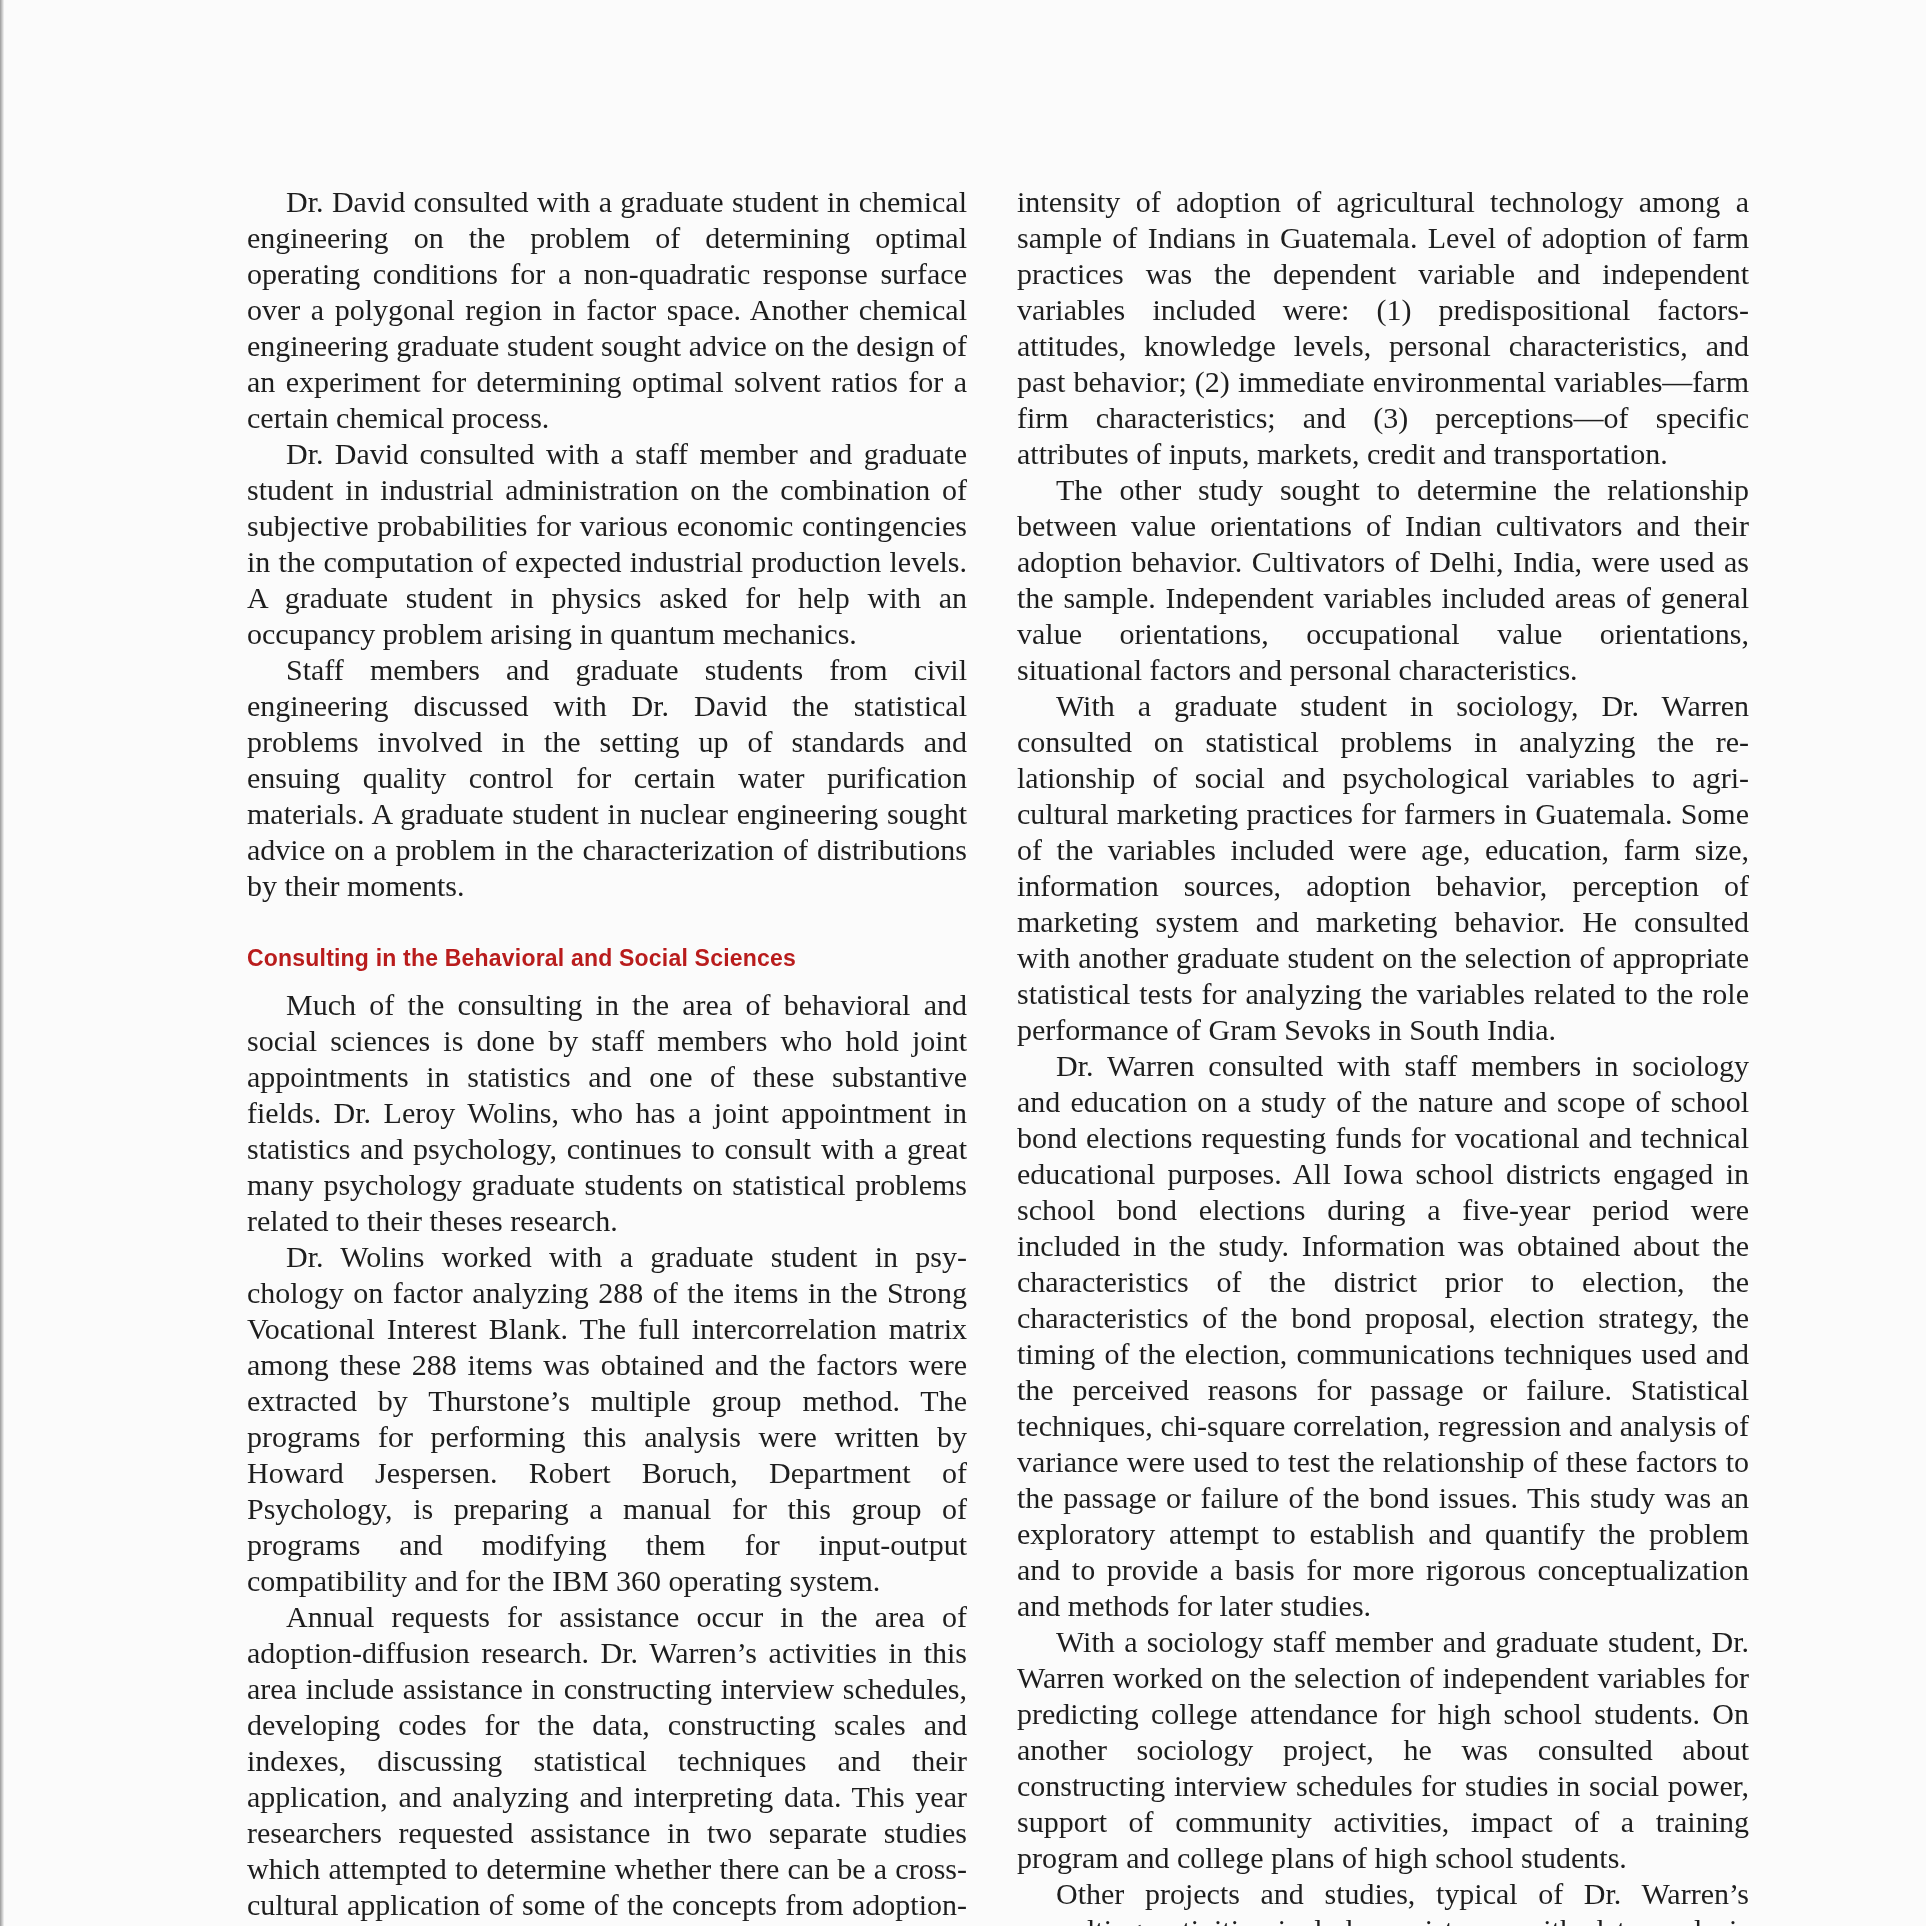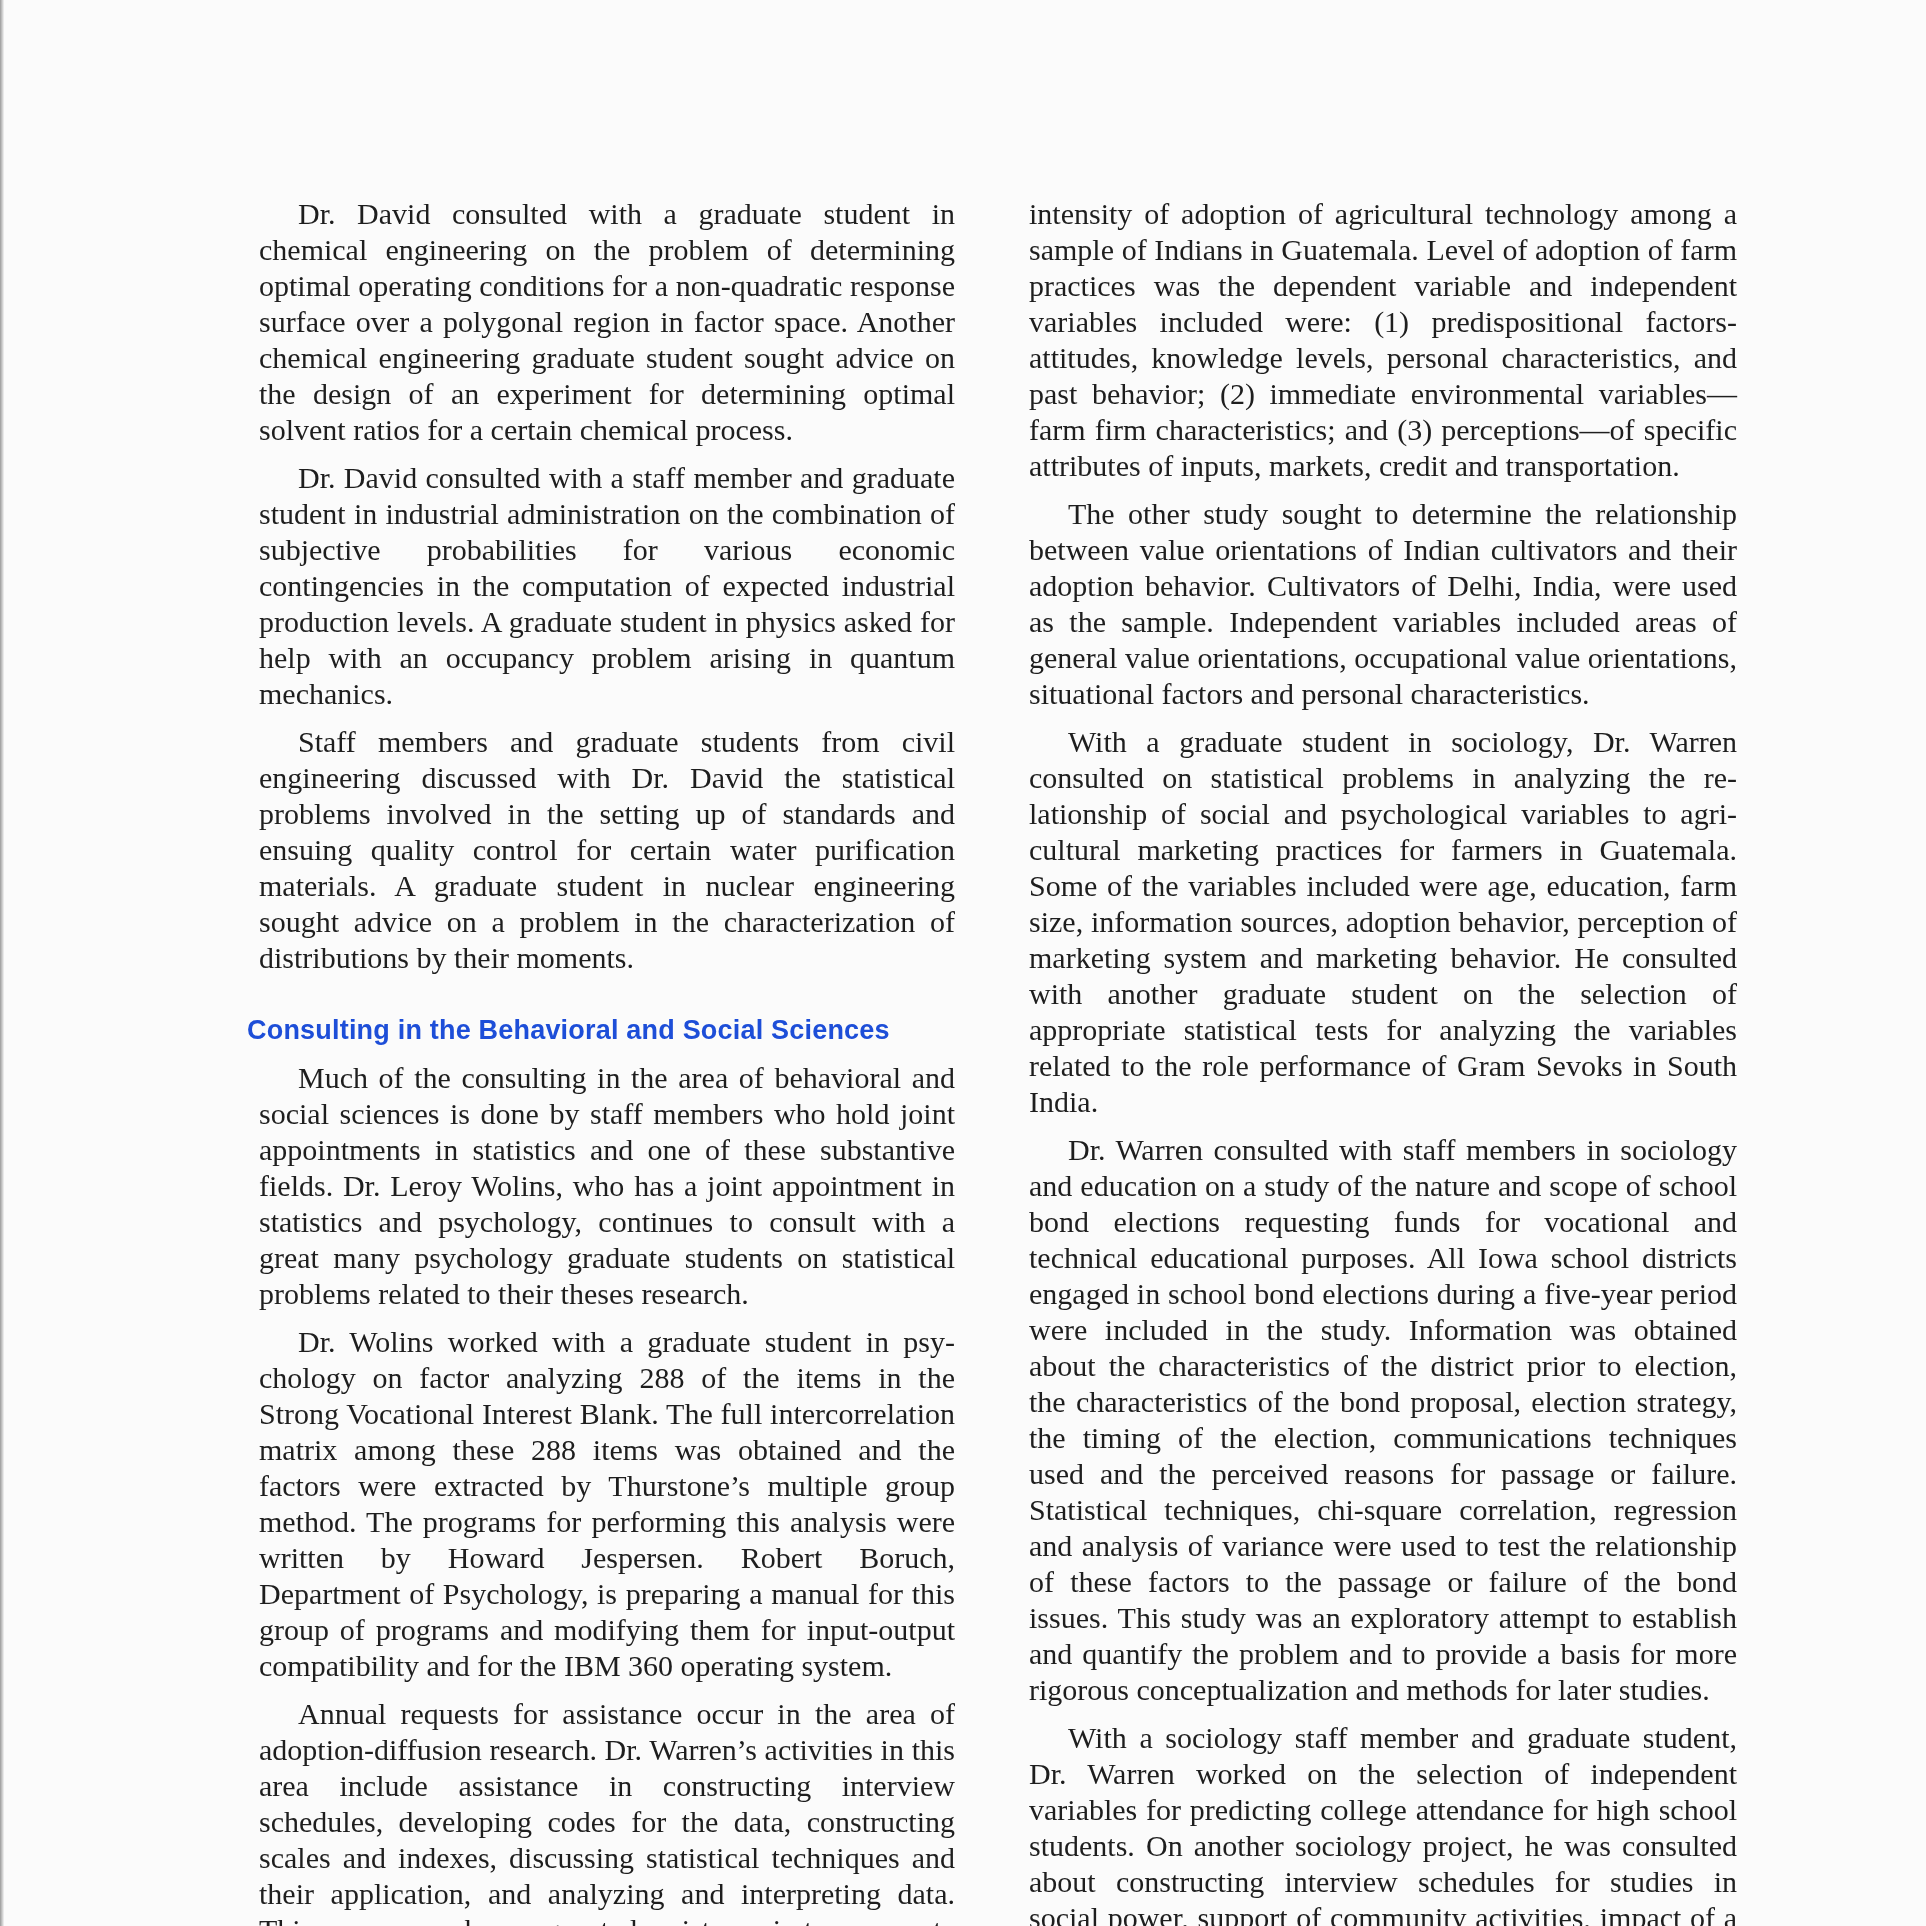--- a/index.html
+++ b/index.html
@@ -19,31 +19,31 @@
       position: absolute;
       top: 184px;
       width: 720px;
       font-size: 30px;
       line-height: 36px;
       text-align: justify;
       hyphens: manual;
     }
     .col-left { left: 247px; }
     .col-right { left: 1017px; width: 732px; }
-    .para { margin: 12px; text-indent: 39px; }
+    .para { margin: 0; text-indent: 39px; }
     .para.noindent { text-indent: 0; }
     .section-heading {
       font-family: "Liberation Sans", "DejaVu Sans", sans-serif;
       font-weight: bold;
-      font-size: 27px;
+      font-size: 23px;
       line-height: 35px;
       margin: 37px 0 10.8px 0;
       letter-spacing: 0.2px;
       text-align: left;
-      color: #1d4ed8;
+      color: #b91c1c;
     }
   </style>
 </head>
 <body>
 
 <div class="page-edge-left"></div>
 
 <div class="column col-left">
   <p class="para">Dr. David consulted with a graduate student in chemical engineering on the problem of determining optimal operating conditions for a non-quadratic response surface over a polygonal region in factor space. Another chemical engineering graduate student sought advice on the design of an experiment for determining optimal solvent ratios for a certain chemical process.</p>
   <p class="para">Dr. David consulted with a staff member and graduate student in industrial administration on the combination of subjective probabilities for various economic contingencies in the computation of expected industrial production levels. A graduate student in physics asked for help with an occupancy problem arising in quantum mechanics.</p>

